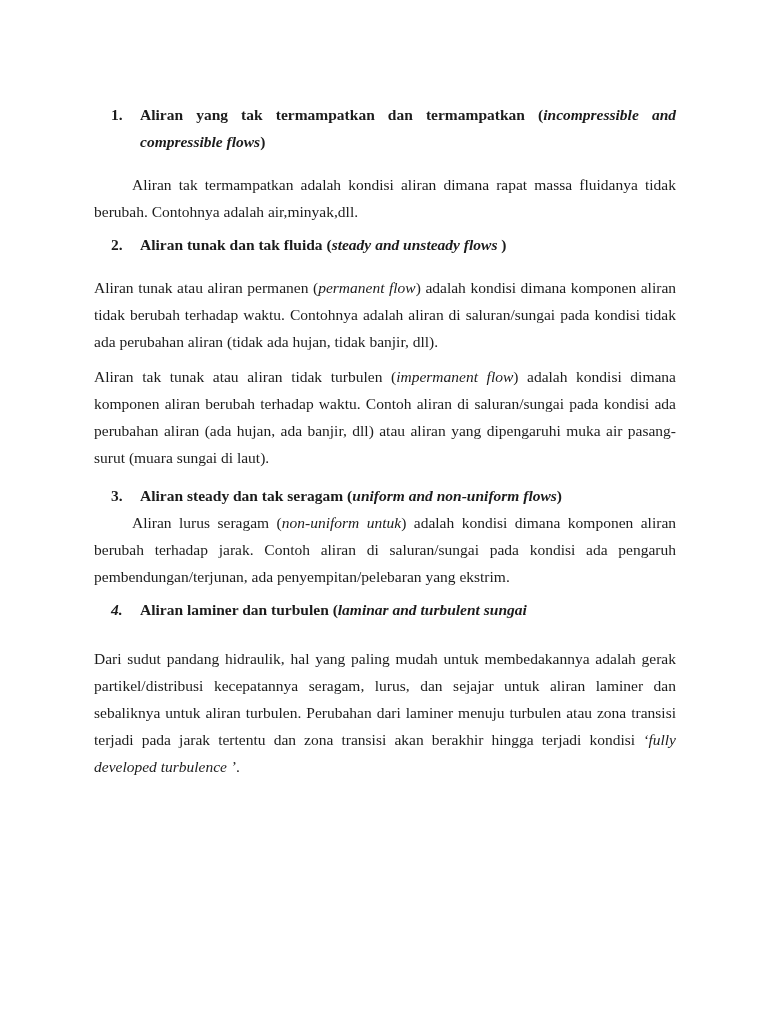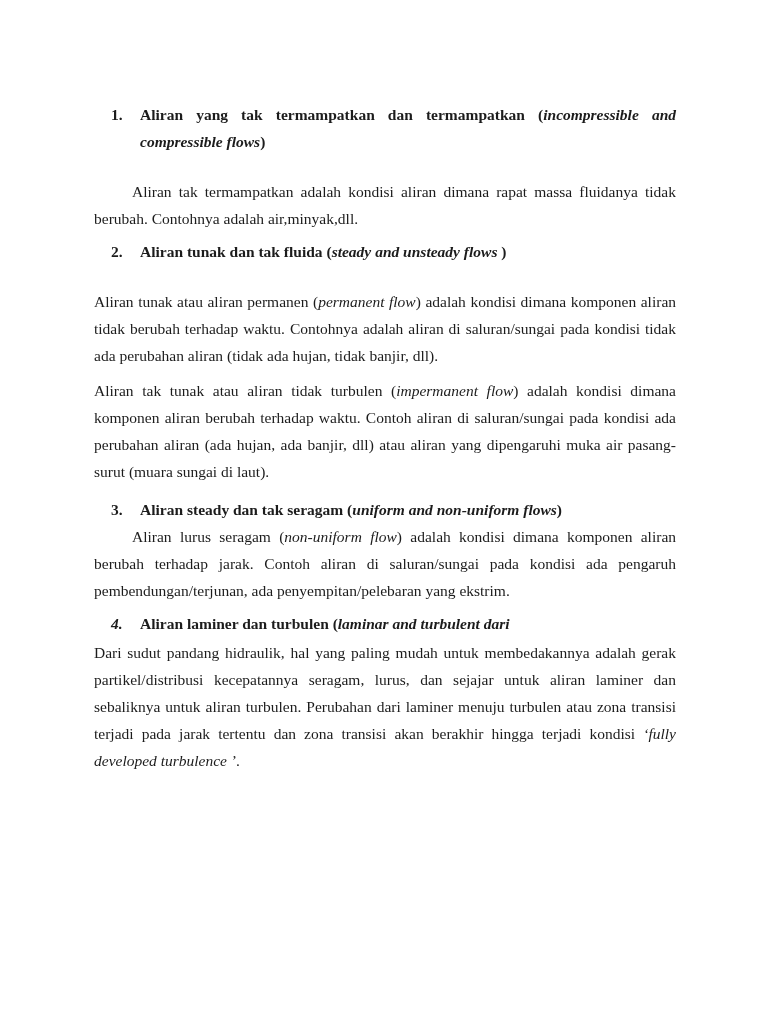--- a/index.html
+++ b/index.html
@@ -31,22 +31,22 @@
   .heading .num {
     position: absolute;
     left: 17px;
     top: 0;
   }
   .para { margin: 0; }
   .para.indent { text-indent: 38px; }
   .mt6  { margin-top: 6px; }
   .mt8  { margin-top: 8px; }
   .mt11 { margin-top: 11px; }
-  .mt13 { margin-top: 23px; }
-  .mt14 { margin-top: 2px; }
+  .mt13 { margin-top: 16px; }
+  .mt14 { margin-top: 22px; }
   
   .r.b { font-weight: bold; }
   .r.i { font-style: italic; }
 </style>
 </head>
 <body>
 
 <div class="page">
   <div class="content">
 
@@ -66,23 +66,23 @@
     <p class="para mt13"><span class="r">Aliran tunak atau aliran permanen (</span><span class="r i">permanent flow</span><span class="r">) adalah kondisi dimana komponen aliran tidak berubah terhadap waktu. Contohnya adalah aliran di saluran/sungai pada kondisi tidak ada perubahan aliran (tidak ada hujan, tidak banjir, dll).</span></p>
 
     <p class="para mt8"><span class="r">Aliran tak tunak atau aliran tidak turbulen (</span><span class="r i">impermanent flow</span><span class="r">) adalah kondisi dimana komponen aliran berubah terhadap waktu. Contoh aliran di saluran/sungai pada kondisi ada perubahan aliran (ada hujan, ada banjir, dll) atau aliran yang dipengaruhi muka air pasang-surut (muara sungai di laut).</span></p>
 
     <div class="heading mt11">
       <span class="num"><span class="r b">3.</span></span>
       <span><span class="r b">Aliran steady dan tak seragam (</span><span class="r b i">uniform and non-uniform flows</span><span class="r b">)</span></span>
     </div>
 
 
-    <p class="para indent"><span class="r">Aliran lurus seragam (</span><span class="r i">non-uniform flow</span><span class="r">) adalah kondisi dimana komponen aliran berubah terhadap jarak. Contoh aliran di saluran/sungai pada kondisi ada pengaruh pembendungan/terjunan, ada penyempitan/pelebaran yang ekstrim.</span></p>
+    <p class="para indent"><span class="r">Aliran lurus seragam (</span><span class="r i">non-uniform untuk</span><span class="r">) adalah kondisi dimana komponen aliran berubah terhadap jarak. Contoh aliran di saluran/sungai pada kondisi ada pengaruh pembendungan/terjunan, ada penyempitan/pelebaran yang ekstrim.</span></p>
 
     <div class="heading mt6">
       <span class="num"><span class="r b i">4.</span></span>
-      <span><span class="r b">Aliran laminer dan turbulen (</span><span class="r b i">laminar and turbulent dari</span></span>
+      <span><span class="r b">Aliran laminer dan turbulen (</span><span class="r b i">laminar and turbulent sungai</span></span>
     </div>
 
     <p class="para mt14"><span class="r">Dari sudut pandang hidraulik, hal yang paling mudah untuk membedakannya adalah gerak partikel/distribusi kecepatannya seragam, lurus, dan sejajar untuk aliran laminer dan sebaliknya untuk aliran turbulen. Perubahan dari laminer menuju turbulen atau zona transisi terjadi pada jarak tertentu dan zona transisi akan berakhir hingga terjadi kondisi </span><span class="r i">‘fully developed turbulence ’</span><span class="r">.</span></p>
 
   </div>
 </div>
 
 </body></html>

